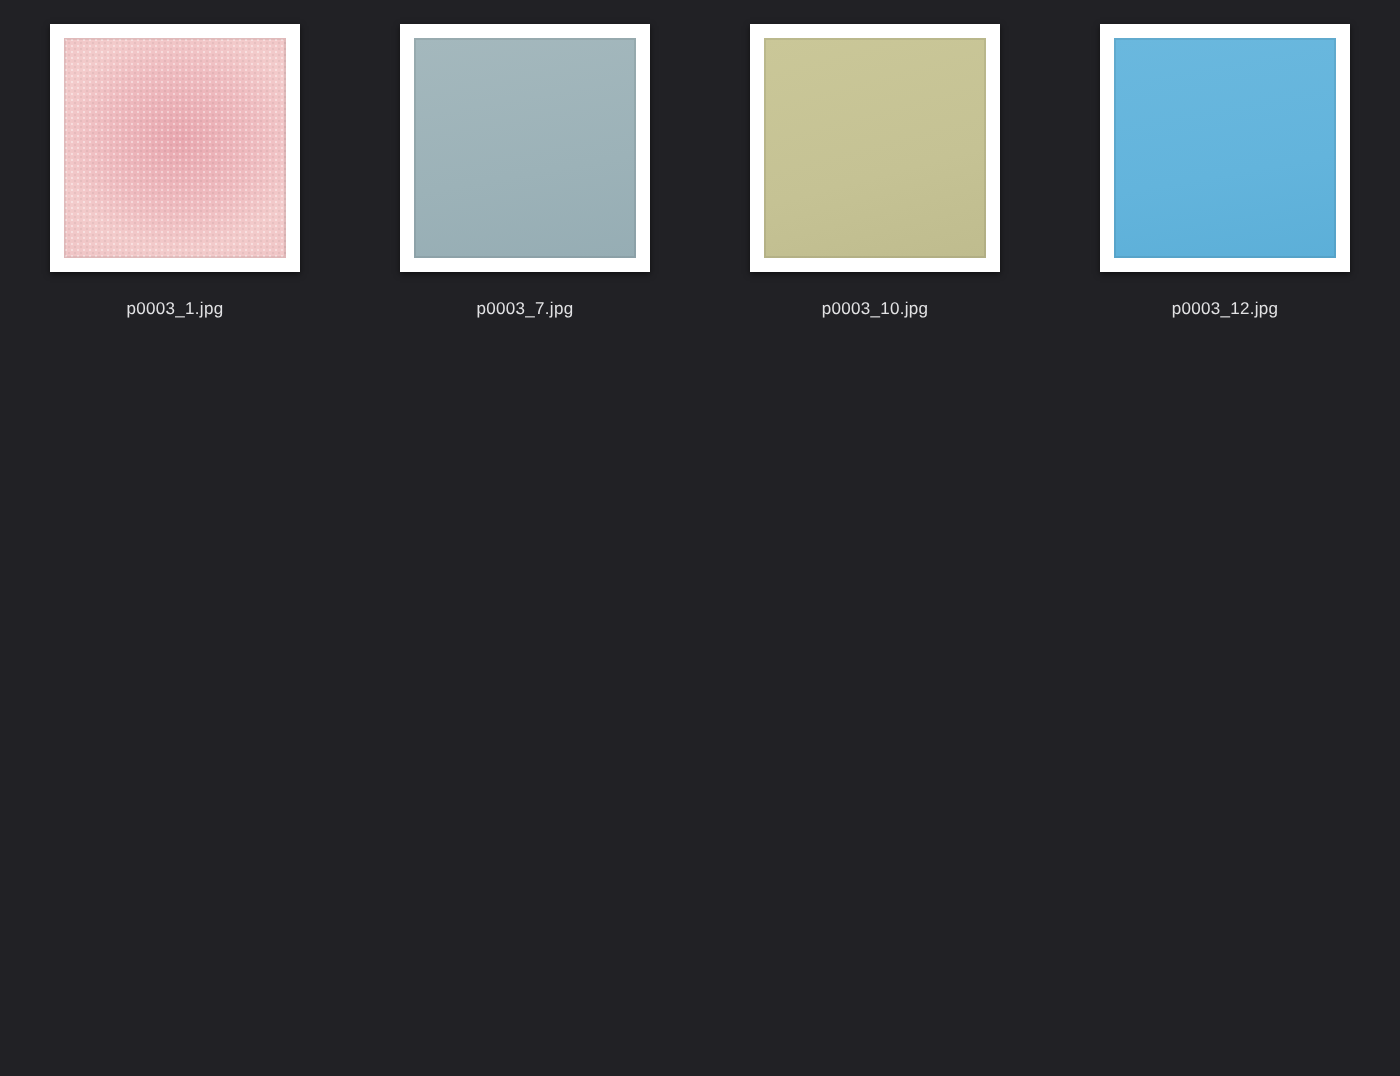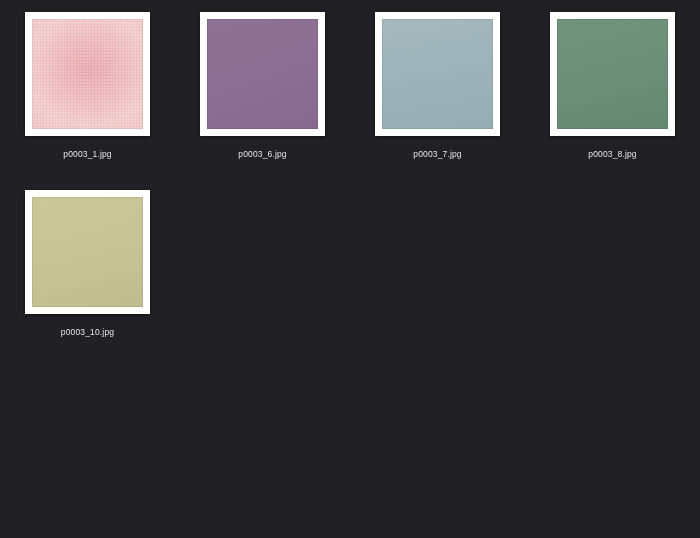--- a/index.html
+++ b/index.html
@@ -92,35 +92,29 @@
 
 <div id="gallery-grid">
     <div class="cell">
       <div class="thumb-frame">
         <div class="thumb-photo textured" style="background: radial-gradient(78% 70% at 52% 46%, rgb(233, 168, 176) 0%, rgb(239, 188, 192) 45%, rgb(243, 203, 203) 72%, rgb(240, 197, 198) 100%);"></div>
       </div>
       <div class="thumb-label">p0003_1.jpg</div>
     </div>
     <div class="cell">
       <div class="thumb-frame">
-        <div class="thumb-photo" style="background: linear-gradient(160deg, rgb(142, 114, 147) 0%, rgb(139, 110, 145) 55%, rgb(134, 105, 140) 100%);"></div>
-      </div>
-      <div class="thumb-label">p0003_6.jpg</div>
-    </div>
-    <div class="cell">
-      <div class="thumb-frame">
         <div class="thumb-photo" style="background: linear-gradient(170deg, rgb(164, 184, 189) 0%, rgb(156, 178, 184) 60%, rgb(150, 173, 180) 100%);"></div>
       </div>
       <div class="thumb-label">p0003_7.jpg</div>
-    </div>
-    <div class="cell">
-      <div class="thumb-frame">
-        <div class="thumb-photo" style="background: linear-gradient(165deg, rgb(112, 147, 124) 0%, rgb(106, 142, 119) 60%, rgb(100, 137, 113) 100%);"></div>
-      </div>
-      <div class="thumb-label">p0003_8.jpg</div>
     </div>
     <div class="cell">
       <div class="thumb-frame">
         <div class="thumb-photo" style="background: linear-gradient(165deg, rgb(202, 199, 152) 0%, rgb(197, 194, 148) 60%, rgb(191, 188, 142) 100%);"></div>
       </div>
       <div class="thumb-label">p0003_10.jpg</div>
     </div>
+    <div class="cell">
+      <div class="thumb-frame">
+        <div class="thumb-photo" style="background: linear-gradient(170deg, rgb(106, 184, 222) 0%, rgb(99, 180, 220) 60%, rgb(92, 175, 216) 100%);"></div>
+      </div>
+      <div class="thumb-label">p0003_12.jpg</div>
+    </div>
   </div>
 
 </body></html>

